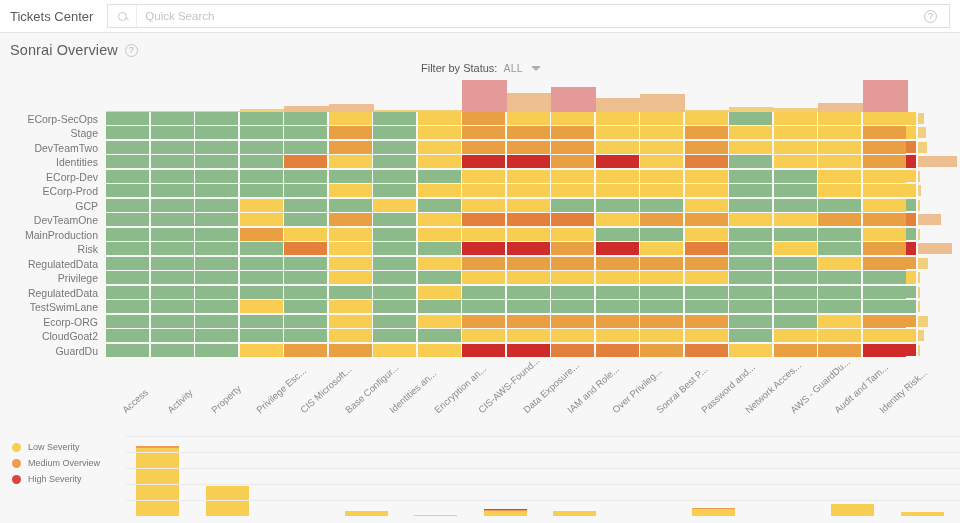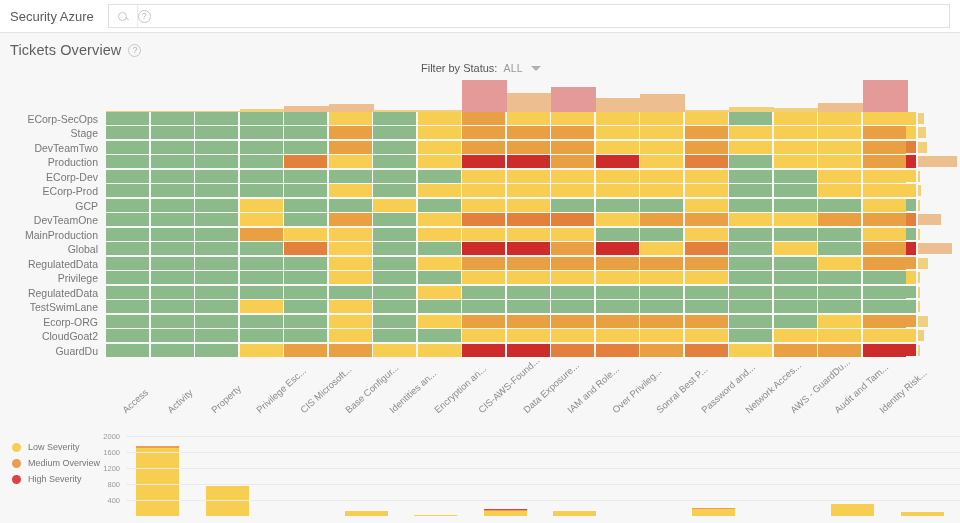--- a/index.html
+++ b/index.html
@@ -101,52 +101,53 @@
   .ytick { position:absolute; right:4px; font-size:7.5px; color:#999; transform:translateY(-50%); }
   .gridline { position:absolute; left:30px; right:0; height:1px; background:#ebebeb; }
   #bot-bars { position:absolute; left:30px; top:0; right:0; height:80px; }
   .bslot { position:absolute; bottom:0; }
   .bseg { width:100%; }
 </style>
 </head>
 <body>
 
 <div id="topbar">
-  <div id="app-title">Security Azure</div>
+  <div id="app-title">Tickets Center</div>
   <div id="search-wrap">
     <div id="search-icon-box">
       <span class="mag"></span>
     </div>
+    <input id="search-input" type="text" placeholder="Quick Search" style="">
     <span id="topbar-help" class="help-circle">?</span>
   </div>
 </div>
 
 <div id="panel-head">
-  <span id="page-title">Tickets Overview</span>
+  <span id="page-title">Sonrai Overview</span>
   <span id="title-help" class="help-circle">?</span>
 </div>
 
 <div id="filter-row">
   <span id="filter-label">Filter by Status:</span>
   <span id="filter-value">ALL</span>
   <span id="filter-caret"></span>
 </div>
 
 <div id="hm">
   <div id="hm-rowlabels">
       <div>ECorp-SecOps</div>
       <div>Stage</div>
       <div>DevTeamTwo</div>
-      <div>Production</div>
+      <div>Identities</div>
       <div>ECorp-Dev</div>
       <div>ECorp-Prod</div>
       <div>GCP</div>
       <div>DevTeamOne</div>
       <div>MainProduction</div>
-      <div>Global</div>
+      <div>Risk</div>
       <div>RegulatedData</div>
       <div>Privilege</div>
       <div>RegulatedData</div>
       <div>TestSwimLane</div>
       <div>Ecorp-ORG</div>
       <div>CloudGoat2</div>
       <div>GuardDu</div>
     </div>
   <div id="hm-colbars" style="width: 801px;">
       <div class="colbar-slot" style="left: 0px;">
@@ -613,27 +614,20 @@
       <span class="leg-dot" style="background: rgb(239, 156, 79);"></span>
       <span>Medium Overview</span>
     </div>
     <div class="leg-item">
       <span class="leg-dot" style="background: rgb(217, 67, 67);"></span>
       <span>High Severity</span>
     </div>
   </div>
 
 <div id="botchart">
-  <div id="bot-yaxis">
-      <div class="ytick" style="top: 0px;">2000</div>
-      <div class="ytick" style="top: 16px;">1600</div>
-      <div class="ytick" style="top: 32px;">1200</div>
-      <div class="ytick" style="top: 48px;">800</div>
-      <div class="ytick" style="top: 64px;">400</div>
-    </div>
   <div id="bot-bars">
       <div class="bslot" style="left: 10px; width: 43.09px;">
         <div class="bseg" style="height: 2.4px; background: rgb(239, 156, 79);"></div>
         <div class="bseg" style="height: 67.6px; background: rgb(247, 206, 81);"></div>
       </div>
       <div class="bslot" style="left: 79.5px; width: 43.09px;">
         <div class="bseg" style="height: 29.8px; background: rgb(247, 206, 81);"></div>
       </div>
       <div class="bslot" style="left: 149px; width: 43.09px;"></div>
       <div class="bslot" style="left: 218.5px; width: 43.09px;">

